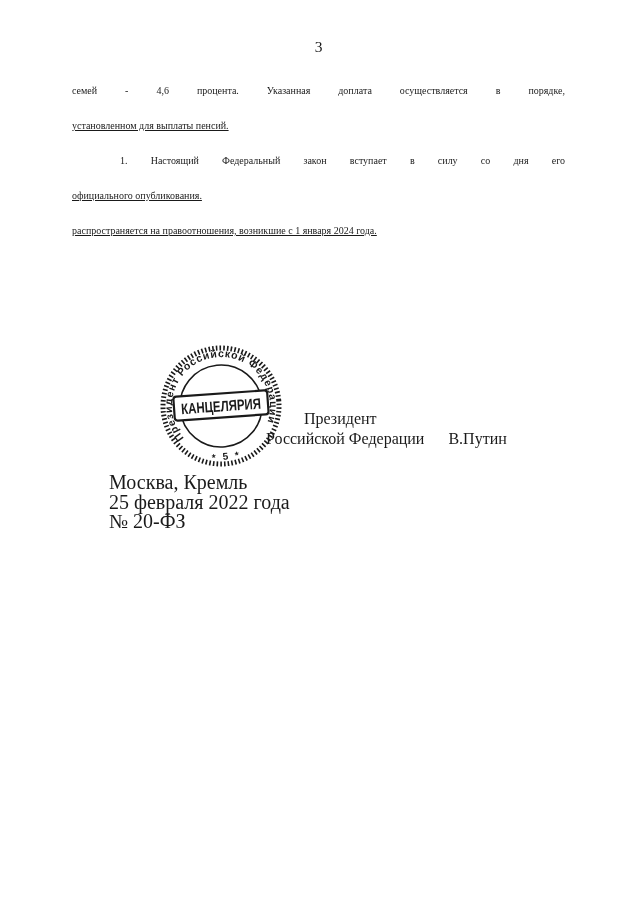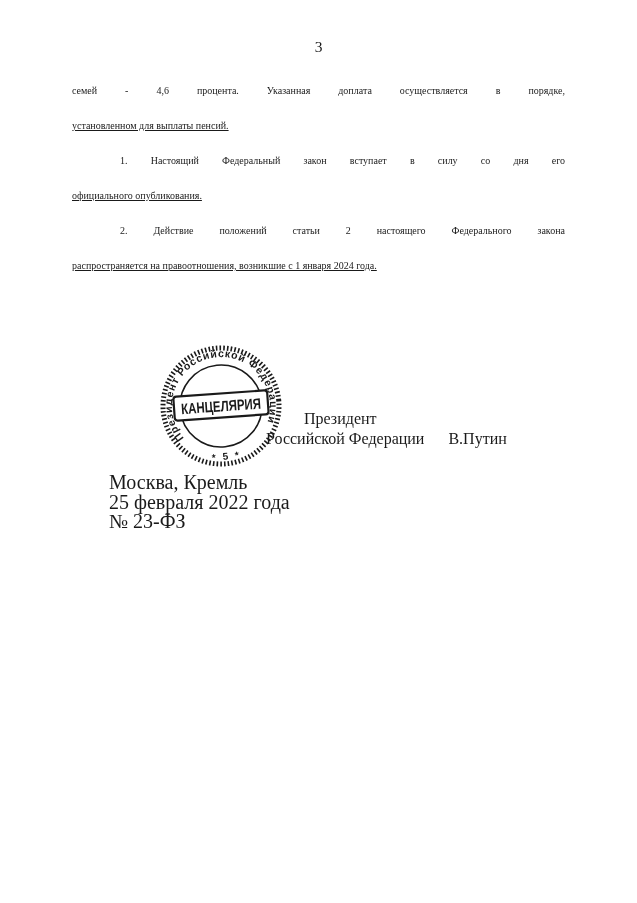--- a/index.html
+++ b/index.html
@@ -66,21 +66,20 @@
   <div class="page-number">3</div>
 
   <div class="content">
     <div class="jline">семей - 4,6 процента. Указанная доплата осуществляется в порядке,</div>
     <div class="jline last">установленном для выплаты пенсий.</div>
 
 
     <div class="jline indent">1. Настоящий Федеральный закон вступает в силу со дня его</div>
     <div class="jline last">официального опубликования.</div>
 
-    <div class="jline indent">2. Действие положений статьи 2 настоящего Федерального закона</div>
     <div class="jline last">распространяется на правоотношения, возникшие с 1 января 2024 года.</div>
   </div>
 
   <div class="signature">
     <div class="line1">Президент</div>
     <div class="line2">
       <span>Российской Федерации</span><span class="sig-gap"></span><span>В.Путин</span>
     </div>
   </div>
 
@@ -96,16 +95,16 @@
     </g>
     <g transform="rotate(-4)">
       <rect x="-47" y="-12.5" width="94" height="24" rx="3" fill="#ffffff" stroke="#1a1a1a" stroke-width="2.2"></rect>
       <text text-anchor="middle" font-size="14" transform="scale(0.82 1.08)" y="5">КАНЦЕЛЯРИЯ</text>
     </g>
   </svg>
 
   <div class="footer">
     <div>Москва, Кремль</div>
     <div>25 февраля 2022 года</div>
-    <div>№ 23-ФЗ</div>
+    <div>№ 20-ФЗ</div>
   </div>
 
 </div>
 
 </body></html>

